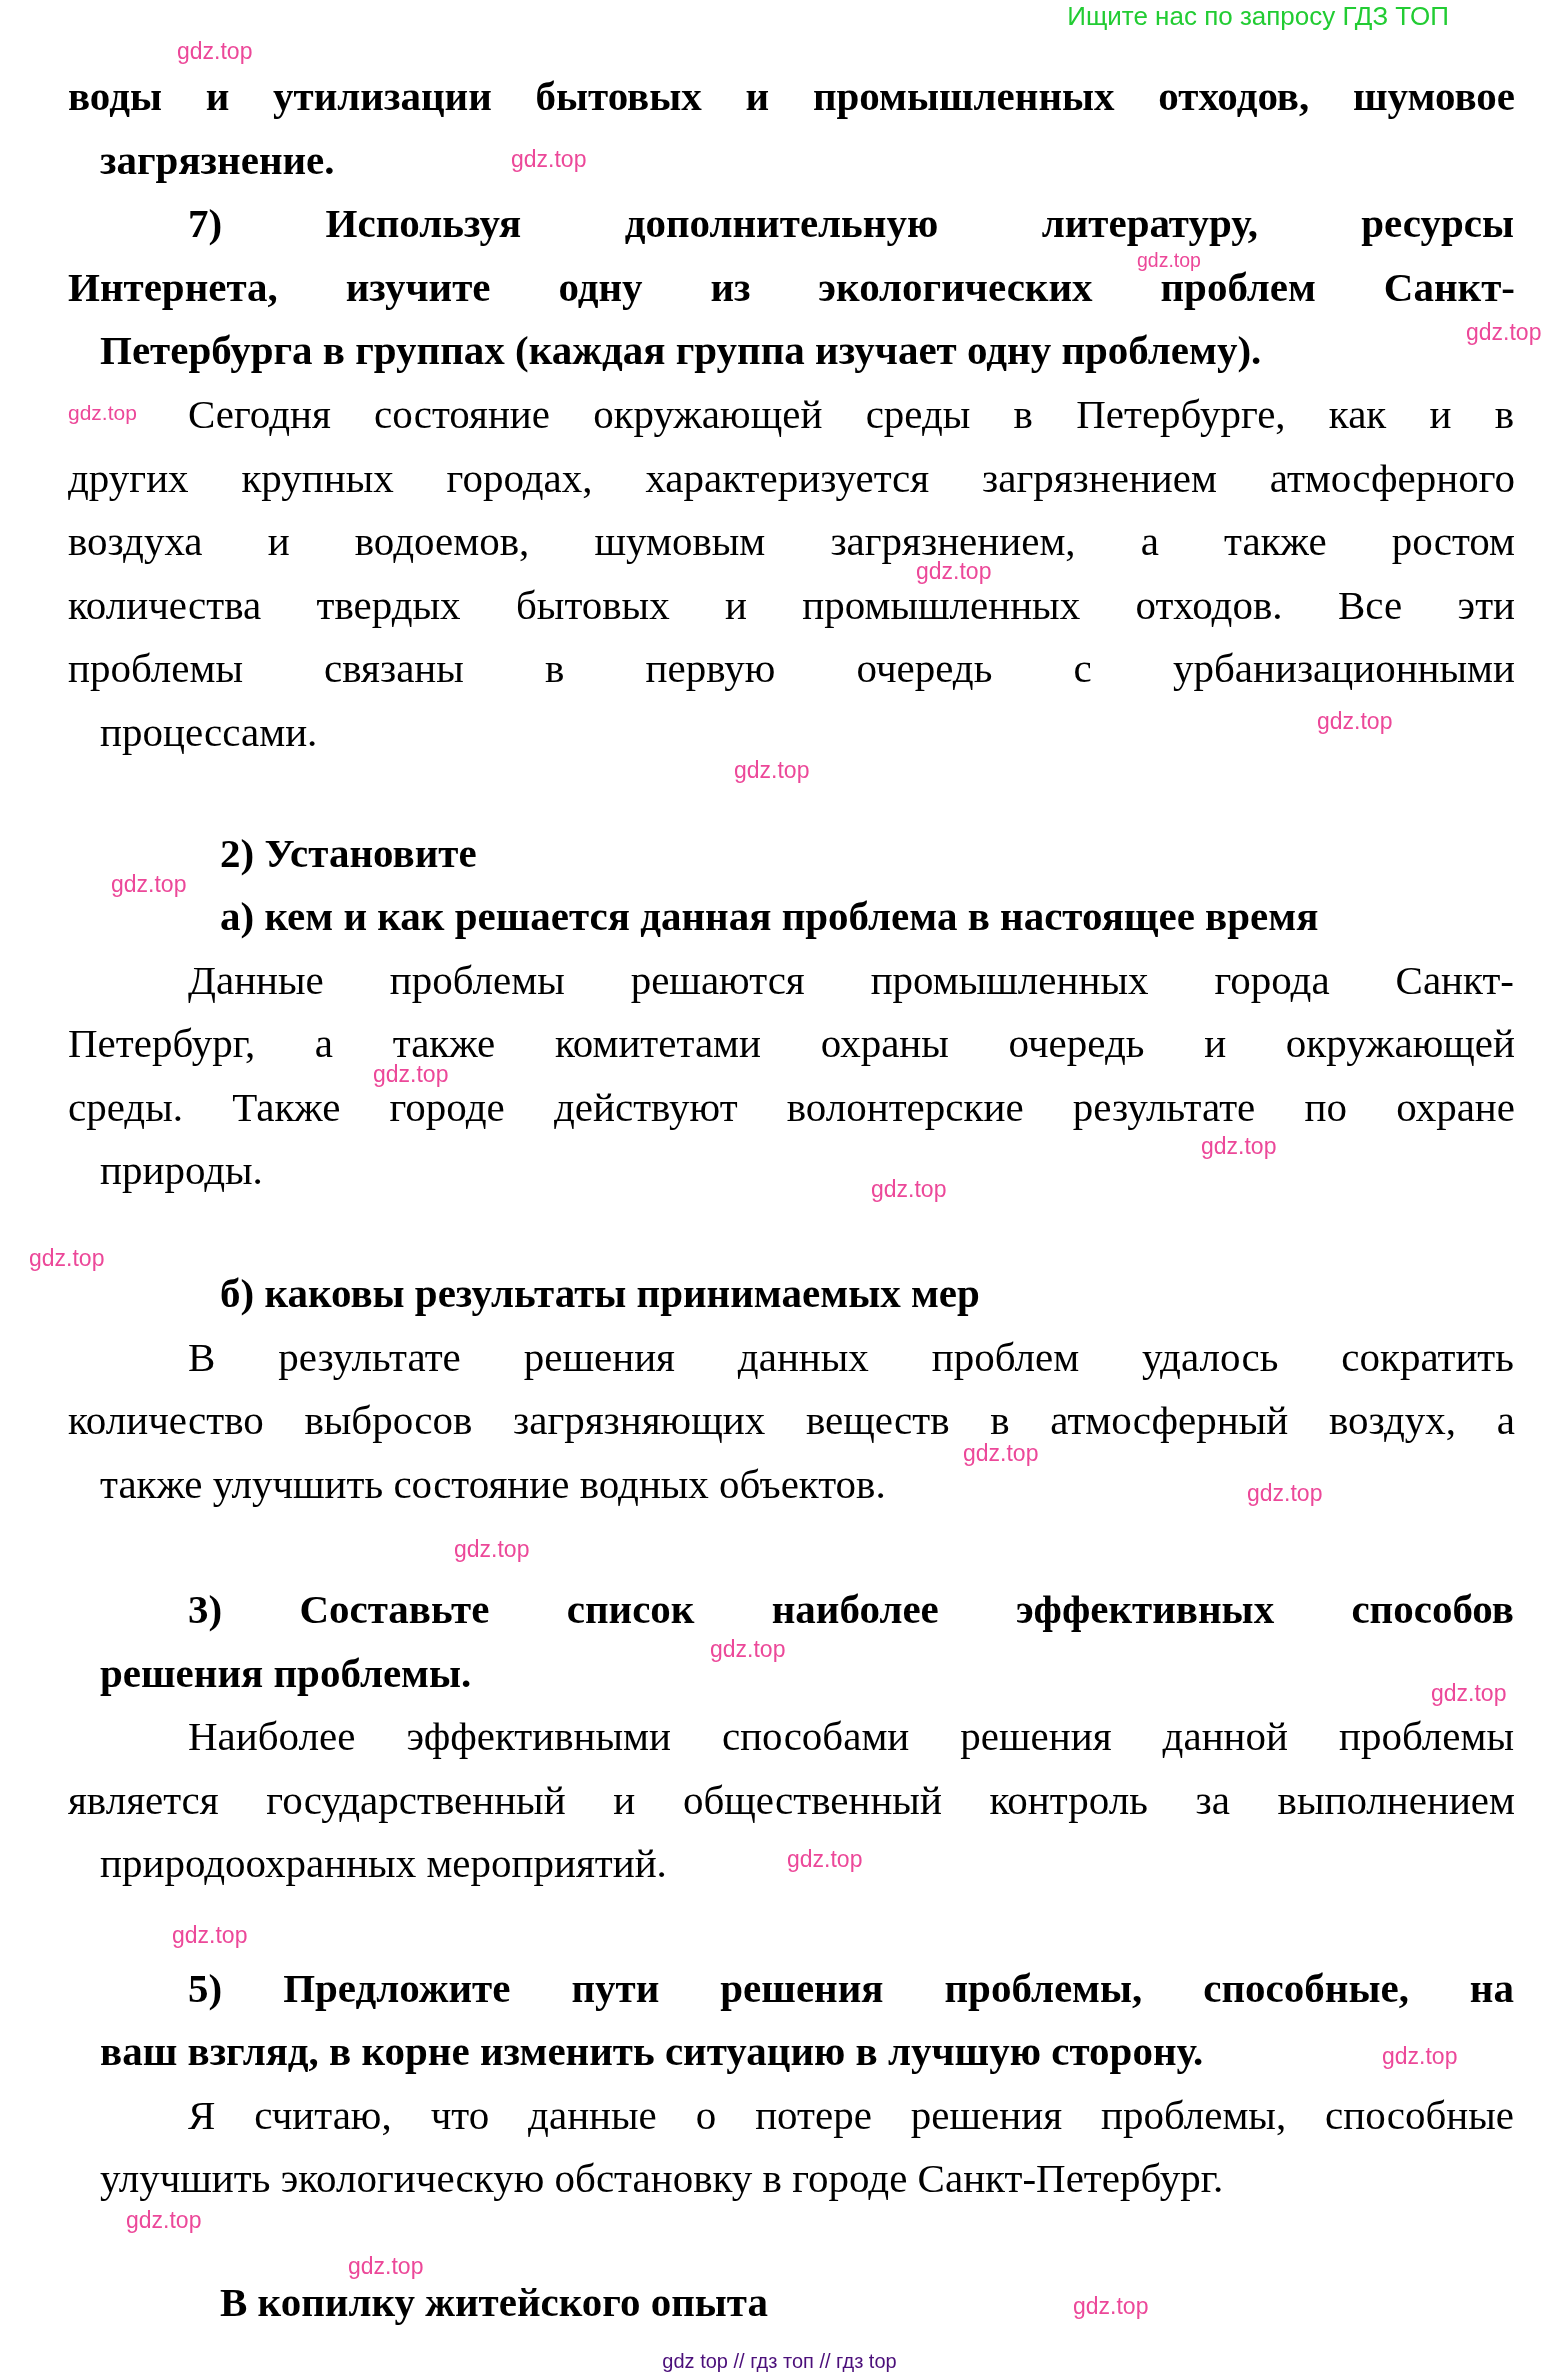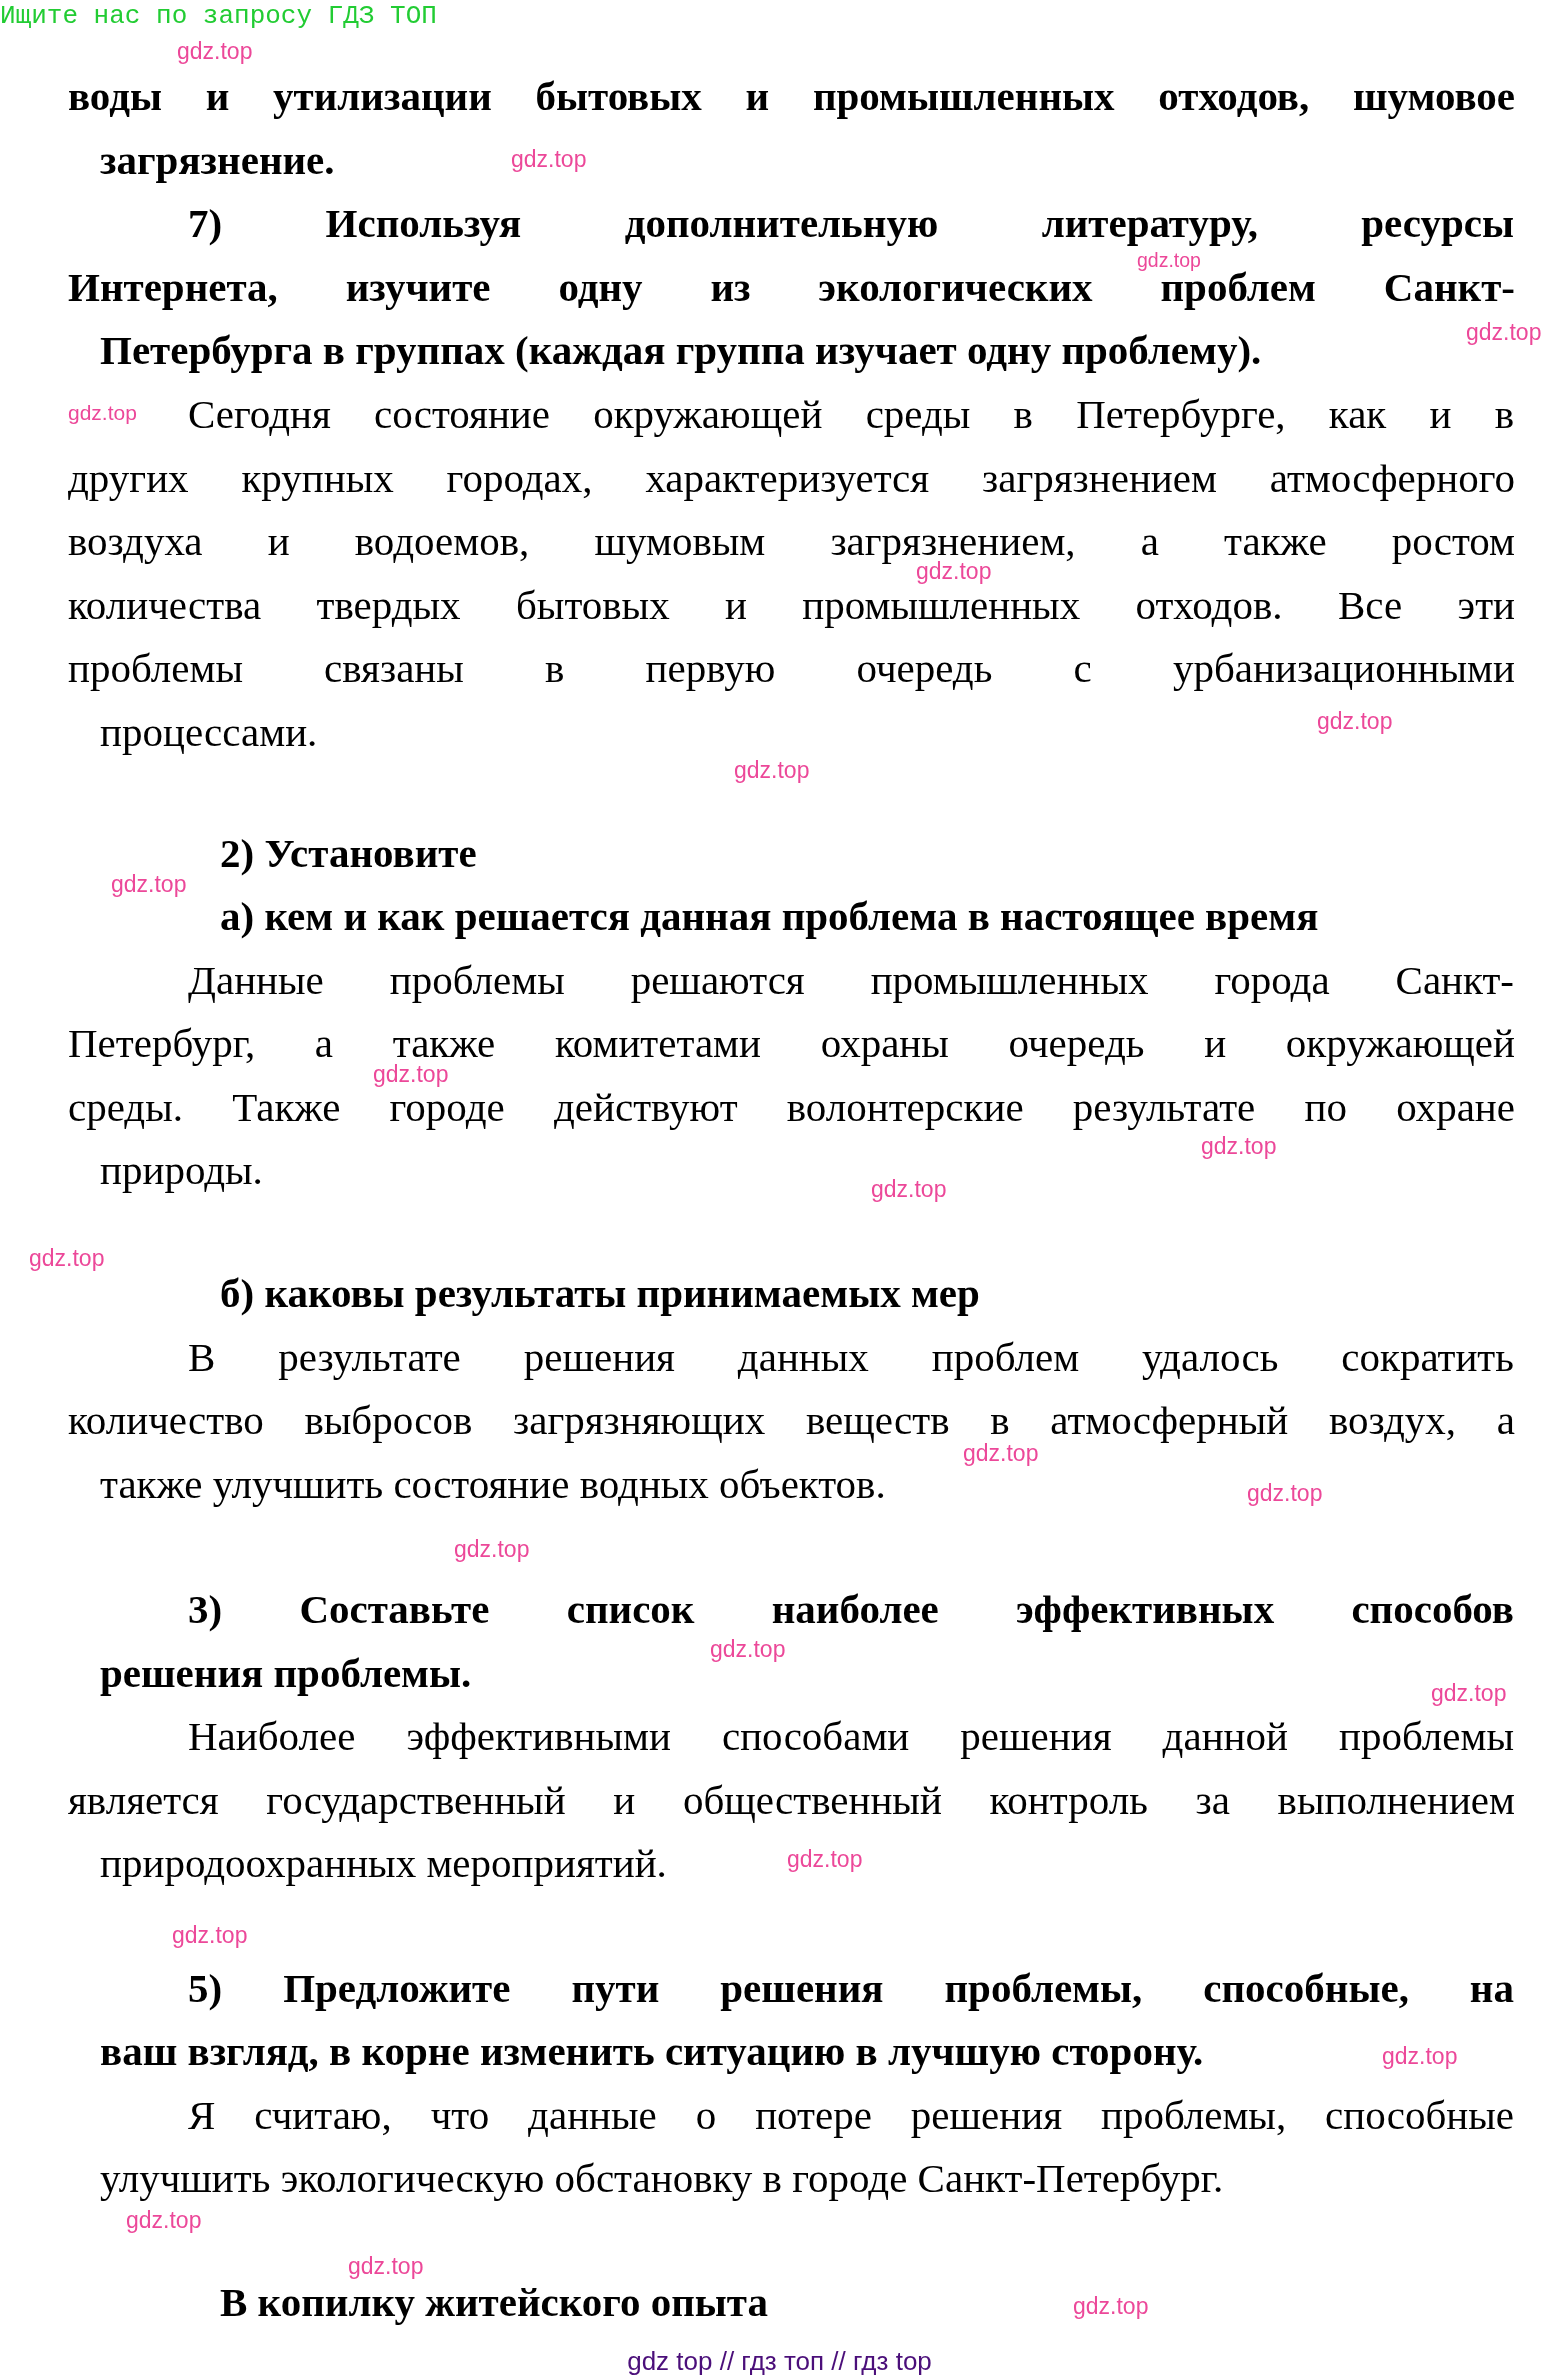--- a/index.html
+++ b/index.html
@@ -1,18 +1,18 @@
 <!DOCTYPE html>
 <html style="font-size:13px"><head>
 <meta charset="utf-8">
 <style>
   html,body{margin:0;padding:0;background:#fff;}
   body{width:1559px;height:2377px;position:relative;overflow:hidden;font-family:"Liberation Serif","DejaVu Serif",serif;color:#000;}
-  .header{position:absolute;top:0;left:0;width:1449px;text-align:left;font-family:Liberation Mono, monospace;font-size:26px;line-height:33px;color:#22cc33;}
-  .footer{position:absolute;top:2345px;left:0;width:1559px;text-align:center;font-family:"Liberation Sans",sans-serif;font-size:26px;line-height:33px;color:#4b0f7a;}
+  .header{position:absolute;top:0;left:0;width:1449px;text-align:right;font-family:Liberation Sans, sans-serif;font-size:26px;line-height:33px;color:#22cc33;}
+  .footer{position:absolute;top:2345px;left:0;width:1559px;text-align:center;font-family:"Liberation Sans",sans-serif;font-size:20px;line-height:33px;color:#4b0f7a;}
   .wm{position:absolute;font-family:"Liberation Sans",sans-serif;font-size:23px;color:#ec4899;line-height:24.4px;white-space:nowrap;}
   .line{position:absolute;left:68px;width:1447px;font-size:41px;line-height:49px;white-space:nowrap;text-align:justify;text-align-last:justify;}
   .line.last{text-align-last:left;margin-left:32px;}
   .ind{left:188px;width:1326px;}
   .b{font-weight:bold;}
 </style>
 </head>
 <body>
 
 <div class="header">Ищите нас по запросу ГДЗ ТОП</div>

